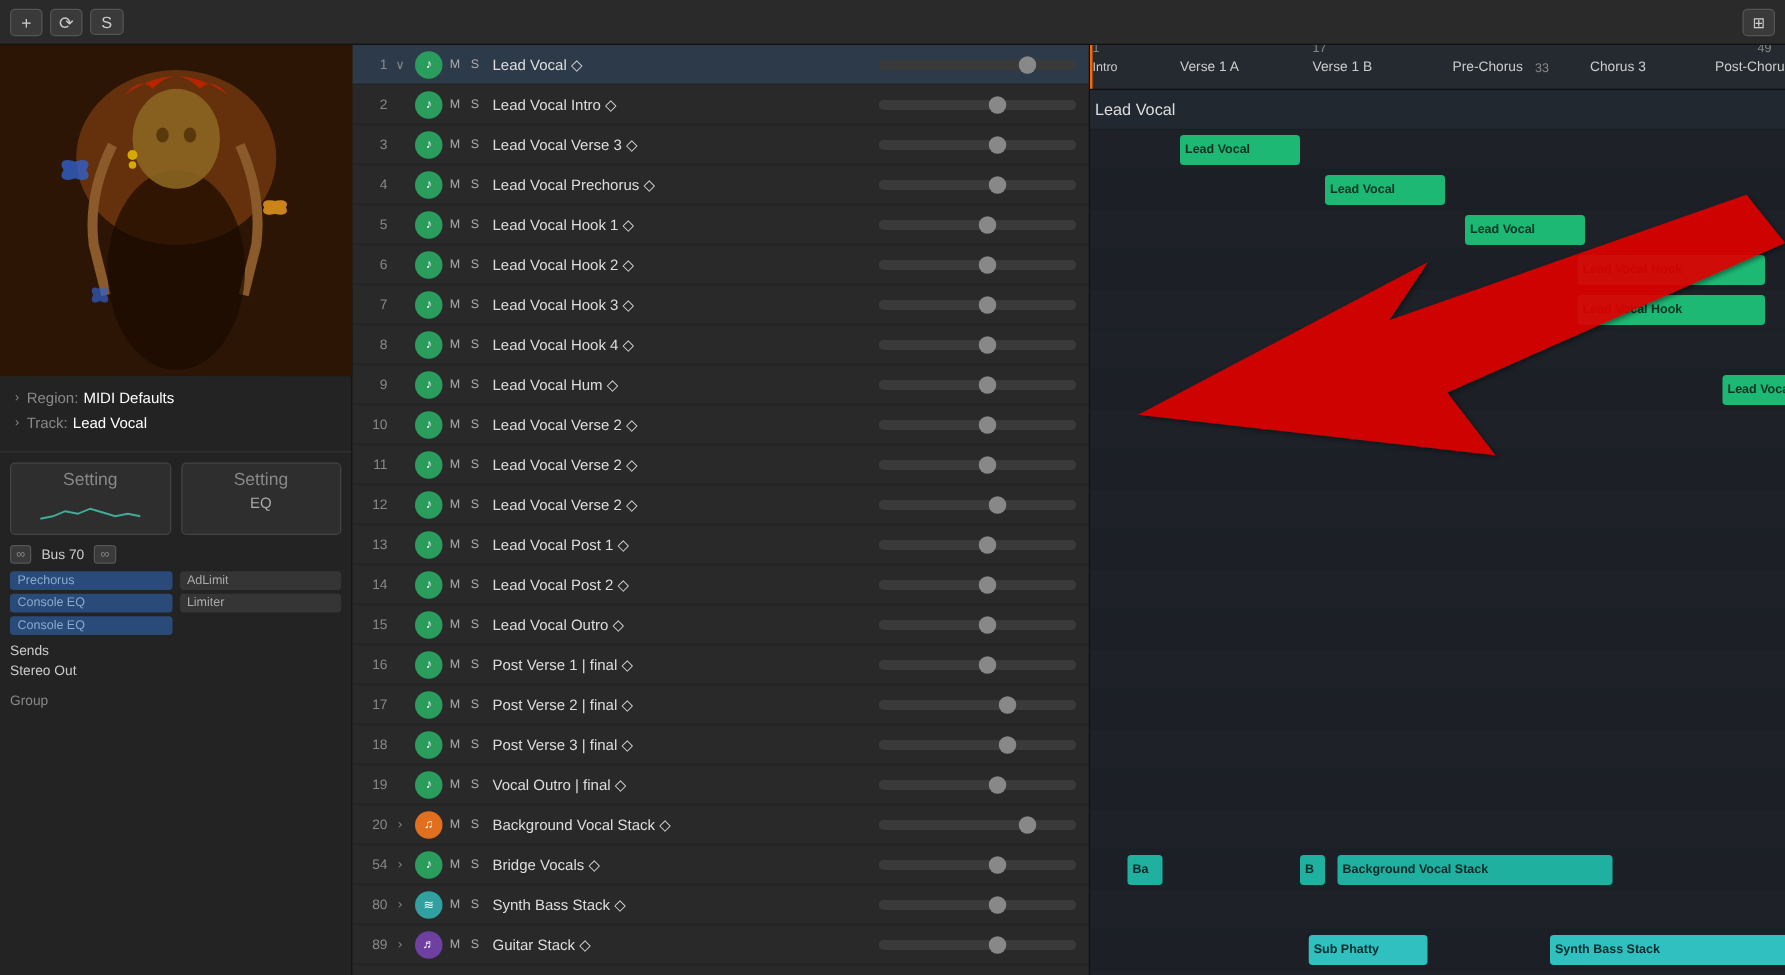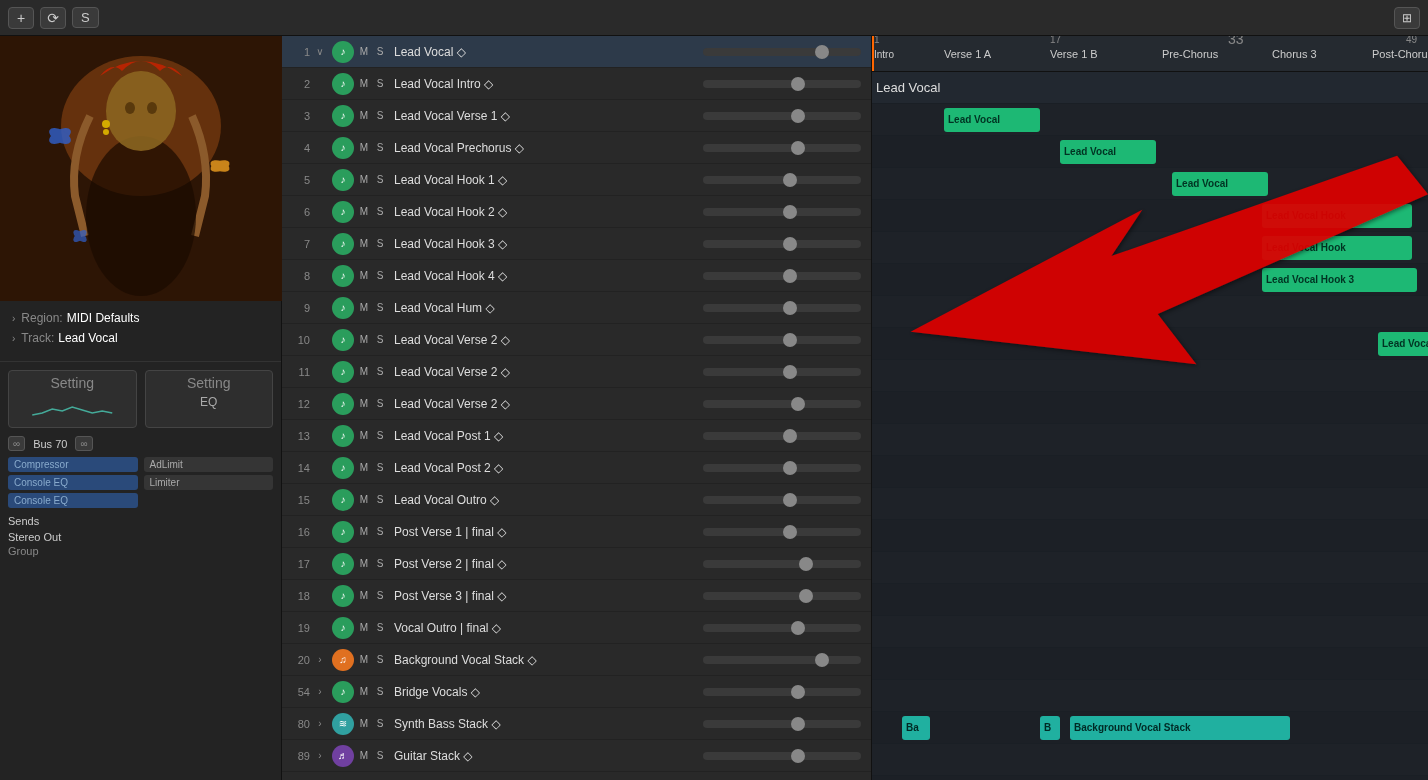--- a/index.html
+++ b/index.html
@@ -183,21 +183,21 @@
       color: #ccc;
       margin-bottom: 4px;
     }
     .stereo-out {
       font-size: 11px;
       color: #ccc;
     }
     .group-label {
       font-size: 11px;
       color: #888;
-      margin-top: 2px;
+      margin-top: 12px;
     }
 
     
     .track-list {
       width: 590px;
       background: #292929;
       display: flex;
       flex-direction: column;
       border-right: 1px solid #111;
       flex-shrink: 0;
@@ -446,21 +446,21 @@
       </div>
 
       <div class="bus-row">
         <span class="link-icon">∞</span>
         <span class="bus-label">Bus 70</span>
         <span class="link-icon">∞</span>
       </div>
 
       <div style="display:flex;gap:6px;margin-bottom:4px;">
         <div style="flex:1;">
-          <button class="fx-button blue">Compressor</button>
+          <button class="fx-button blue">Prechorus</button>
           <button class="fx-button blue">Console EQ</button>
           <button class="fx-button blue">Console EQ</button>
         </div>
         <div style="flex:1;">
           <button class="fx-button dark">AdLimit</button>
           <button class="fx-button dark">Limiter</button>
         </div>
       </div>
 
       <div class="sends-label">Sends</div>
@@ -495,21 +495,21 @@
         <div class="track-fader-knob" style="left:60%"></div>
       </div>
     </div>
   </div>
       <div class="track-row">
     <span class="track-num">3</span>
     <span class="track-expand"></span>
     <div class="track-icon" style="background:#2a9d5c">♪</div>
     <span class="track-m">M</span>
     <span class="track-s">S</span>
-    <span class="track-name">Lead Vocal Verse 1 ◇</span>
+    <span class="track-name">Lead Vocal Verse 3 ◇</span>
     <div class="track-fader-area">
       <div class="track-fader-bg">
         <div class="track-fader-knob" style="left:60%"></div>
       </div>
     </div>
   </div>
       <div class="track-row">
     <span class="track-num">4</span>
     <span class="track-expand"></span>
     <div class="track-icon" style="background:#2a9d5c">♪</div>
@@ -770,21 +770,21 @@
     </div>
   </div>
     </div>
 
   <div class="timeline-area">
 
     <div class="section-labels" id="section-labels-container" style="position: relative;">
     <div style="position: absolute; top: 0px; bottom: 0px; left: 0px; width: 2px; background: rgb(255, 102, 0); z-index: 10;"></div>
         <span class="section-label" style="left: 2px; top: 3px; color: rgb(136, 136, 136); font-size: 10px;">1</span>
         <span class="section-label" style="left: 178px; top: 3px; color: rgb(136, 136, 136); font-size: 10px;">17</span>
-        <span class="section-label" style="left: 356px; top: 3px; color: rgb(136, 136, 136); font-size: 14px;">33</span>
+        <span class="section-label" style="left: 356px; top: 19px; color: rgb(136, 136, 136); font-size: 10px;">33</span>
         <span class="section-label" style="left: 534px; top: 3px; color: rgb(136, 136, 136); font-size: 10px;">49</span>
         <span class="section-label" style="left: 2px; top: 18px; color: rgb(204, 204, 204); font-size: 10px;">Intro</span>
         <span class="section-label" style="left: 72px; top: 18px; color: rgb(204, 204, 204); font-size: 11px;">Verse 1 A</span>
         <span class="section-label" style="left: 178px; top: 18px; color: rgb(204, 204, 204); font-size: 11px;">Verse 1 B</span>
         <span class="section-label" style="left: 290px; top: 18px; color: rgb(204, 204, 204); font-size: 11px;">Pre-Chorus</span>
         <span class="section-label" style="left: 400px; top: 18px; color: rgb(204, 204, 204); font-size: 11px;">Chorus 3</span>
         <span class="section-label" style="left: 500px; top: 18px; color: rgb(204, 204, 204); font-size: 11px;">Post-Choru</span>
       </div>
 
     <div class="timeline-tracks" id="timeline-tracks-container" style="position:relative;">
@@ -807,23 +807,20 @@
           <div class="tl-region green" style="left: 188px; width: 96px;">Lead Vocal</div>
         </div>
         <div class="timeline-row" style="background: rgb(30, 34, 40);">
           <div class="tl-region green" style="left: 300px; width: 96px;">Lead Vocal</div>
         </div>
         <div class="timeline-row" style="background: rgb(28, 32, 38);">
           <div class="tl-region green" style="left: 390px; width: 150px;">Lead Vocal Hook</div>
         </div>
         <div class="timeline-row" style="background: rgb(30, 34, 40);">
           <div class="tl-region green" style="left: 390px; width: 150px;">Lead Vocal Hook</div>
-        </div>
-        <div class="timeline-row" style="background: rgb(28, 32, 38);">
-          <div class="tl-region green" style="left: 390px; width: 155px;">Lead Vocal Hook 3</div>
         </div>
         <div class="timeline-row" style="background: rgb(30, 34, 40);"></div>
         <div class="timeline-row" style="background: rgb(28, 32, 38);">
           <div class="tl-region green" style="left: 506px; width: 115px;">Lead Vocal Hu</div>
         </div>
         <div class="timeline-row" style="background: rgb(30, 34, 40);"></div>
         <div class="timeline-row" style="background: rgb(28, 32, 38);"></div>
         <div class="timeline-row" style="background: rgb(30, 34, 40);"></div>
         <div class="timeline-row" style="background: rgb(28, 32, 38);"></div>
         <div class="timeline-row" style="background: rgb(30, 34, 40);"></div>

